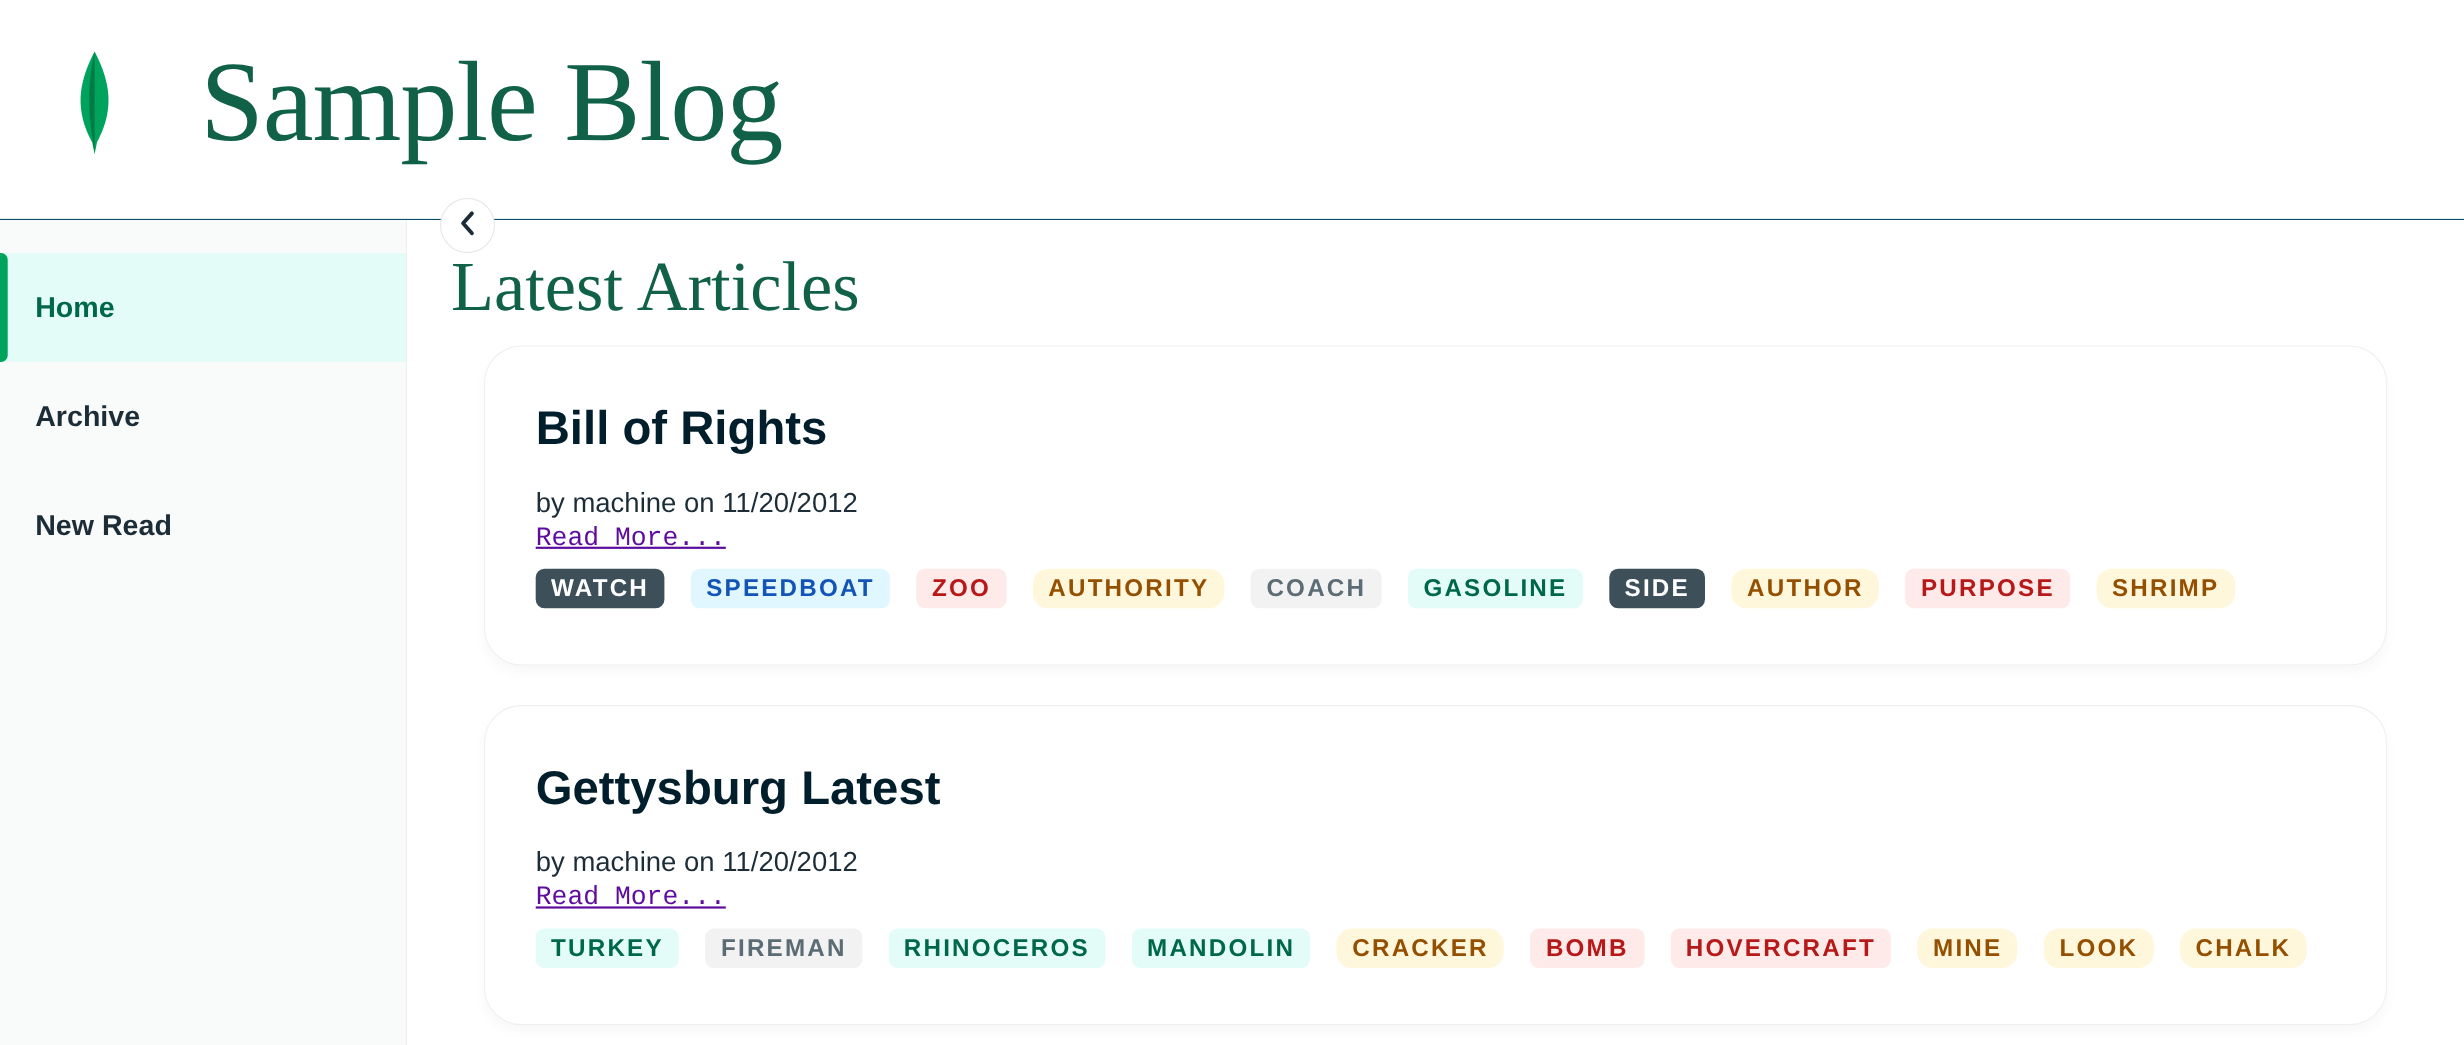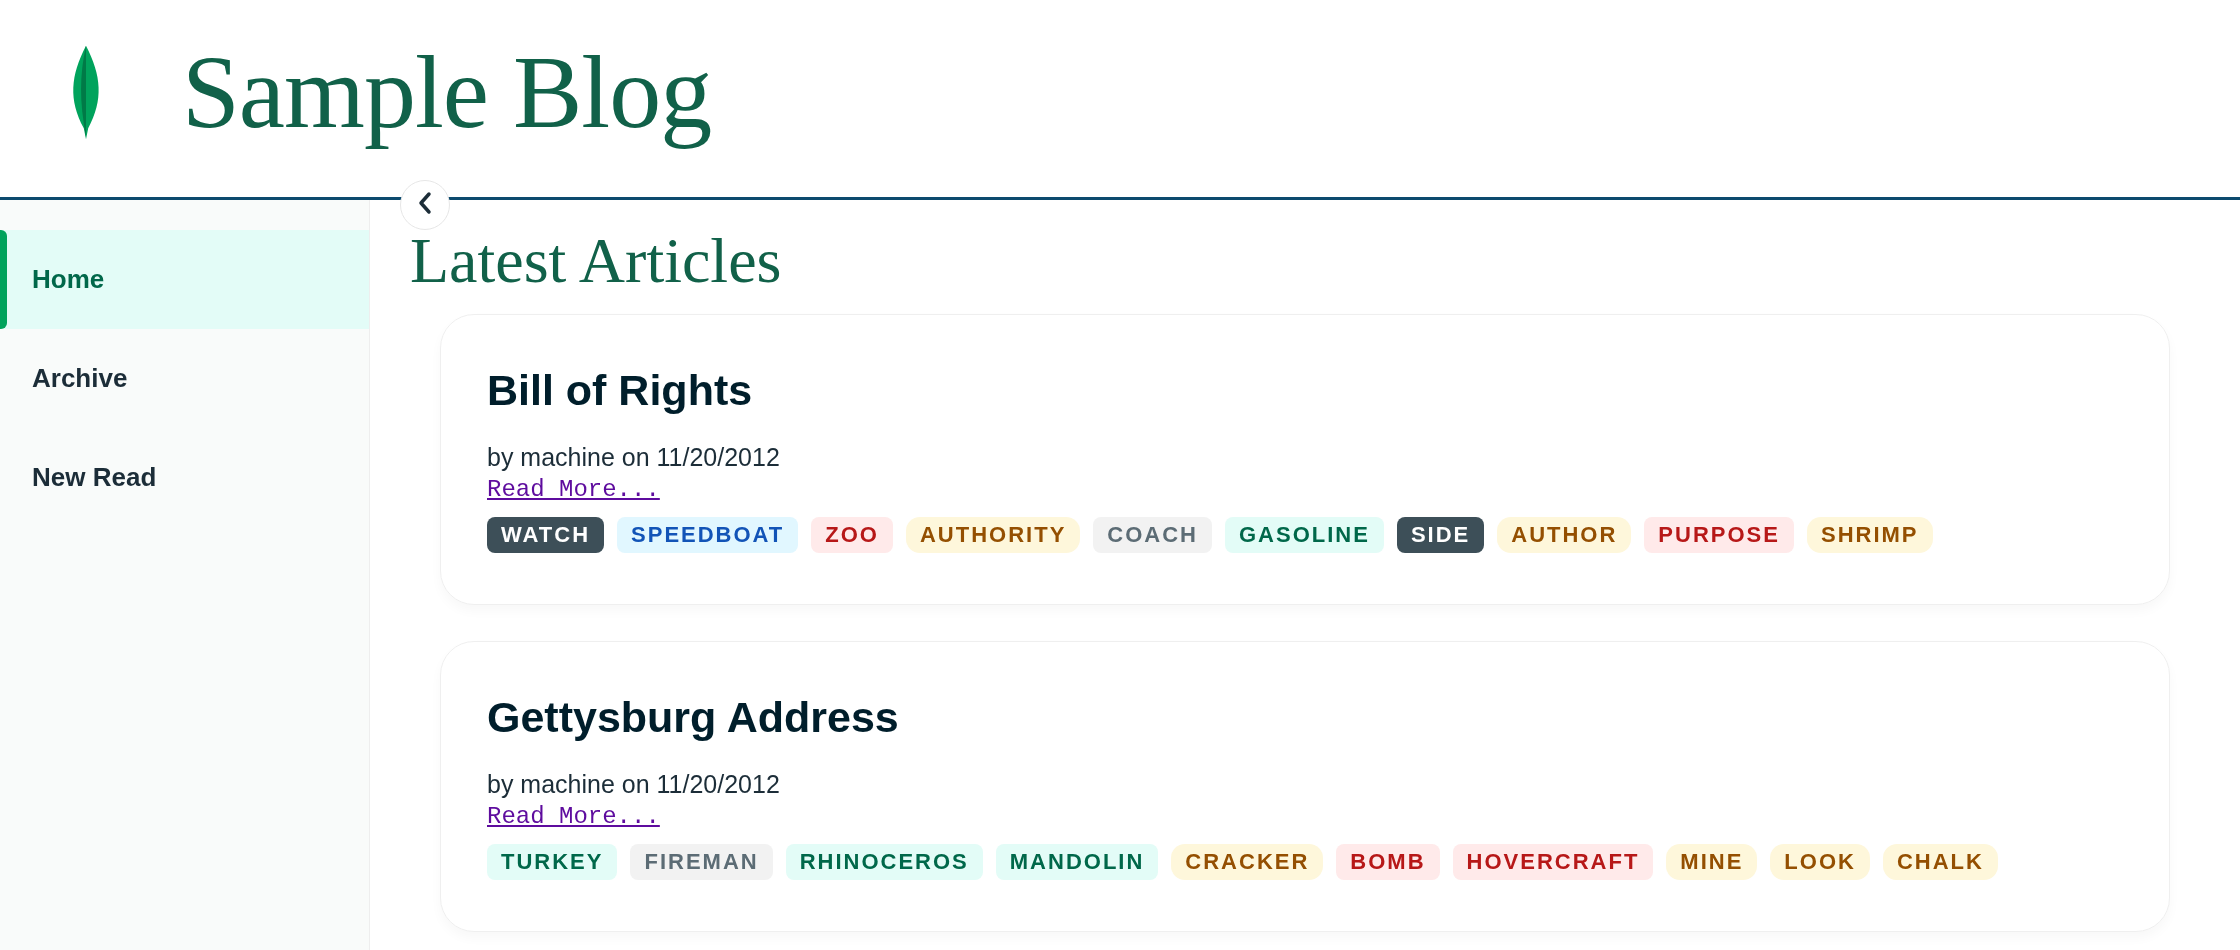--- a/index.html
+++ b/index.html
@@ -8,21 +8,21 @@
   height: 950px;
   font-family: -apple-system, BlinkMacSystemFont, "Segoe UI", Helvetica, Arial, sans-serif;
   background: #ffffff;
   color: #001e2b;
   overflow: hidden;
 }
 .header {
   display: flex;
   align-items: center;
   padding: 20px 60px 34px 60px;
-  border-bottom: 3px solid #0c4a6e;
+  border-bottom: 1px solid #0c4a6e;
   height: 200px;
 }
 .logo-leaf {
   width: 52px;
   height: 120px;
   margin-right: 70px;
   display: flex;
   align-items: center;
   justify-content: center;
 }
@@ -115,21 +115,21 @@
 }
 .read-more {
   font-size: 24px;
   color: #5e0c9e;
   text-decoration: underline;
   display: inline-block;
   margin-bottom: 14px;
   cursor: pointer;
   font-family: Liberation Mono, monospace;
 }
-.tags { display: flex; flex-wrap: wrap; gap: 13px; }
+.tags { display: flex; flex-wrap: wrap; gap: 24px; }
 .tag {
   display: inline-block;
   font-size: 22px;
   font-weight: 800;
   letter-spacing: 2px;
   padding: 5px 14px;
   border-radius: 8px;
   text-transform: uppercase;
   cursor: pointer;
 }
@@ -176,21 +176,21 @@
             <span class="tag tag-blue-light">SPEEDBOAT</span>
             <span class="tag tag-red-light">ZOO</span>
             <span class="tag tag-yellow-light">AUTHORITY</span>
             <span class="tag tag-gray-light">COACH</span>
             <span class="tag tag-green-light">GASOLINE</span>
             <span class="tag tag-white-dark">SIDE</span>
             <span class="tag tag-yellow-light">AUTHOR</span>
             <span class="tag tag-red-light">PURPOSE</span>
             <span class="tag tag-yellow-light">SHRIMP</span>
           </div></article>
-        <article class="card"><h3 class="post-title">Gettysburg Address</h3><div class="byline">by machine on 11/20/2012</div><a class="read-more">Read More...</a><div class="tags">
+        <article class="card"><h3 class="post-title">Gettysburg Latest</h3><div class="byline">by machine on 11/20/2012</div><a class="read-more">Read More...</a><div class="tags">
             <span class="tag tag-green-light">TURKEY</span>
             <span class="tag tag-gray-light">FIREMAN</span>
             <span class="tag tag-green-light">RHINOCEROS</span>
             <span class="tag tag-green-light">MANDOLIN</span>
             <span class="tag tag-yellow-light">CRACKER</span>
             <span class="tag tag-red-light">BOMB</span>
             <span class="tag tag-red-light">HOVERCRAFT</span>
             <span class="tag tag-yellow-light">MINE</span>
             <span class="tag tag-yellow-light">LOOK</span>
             <span class="tag tag-yellow-light">CHALK</span>

